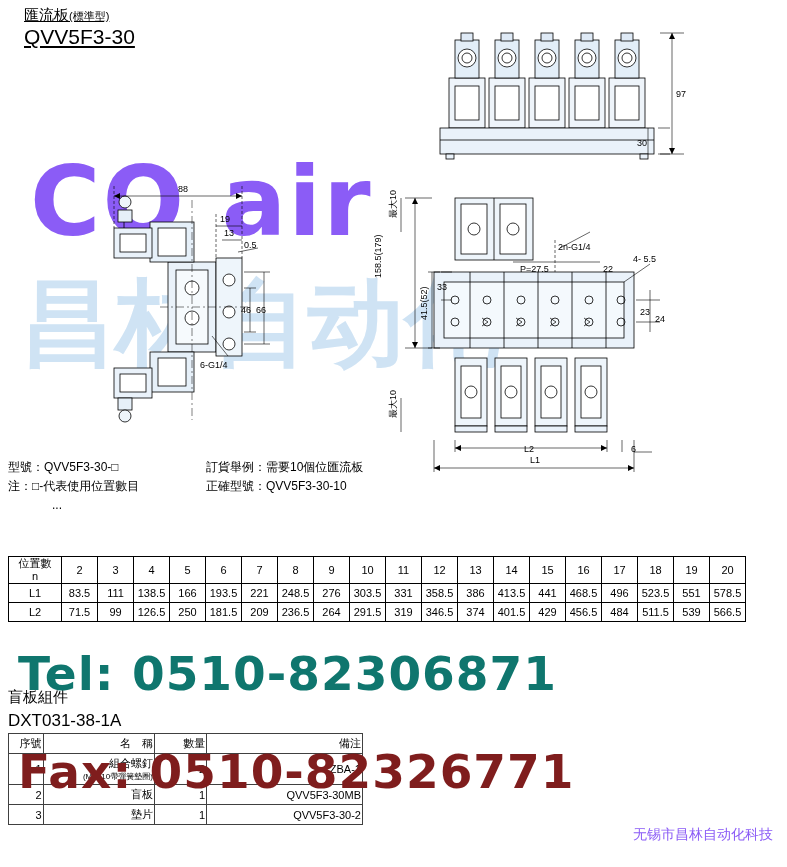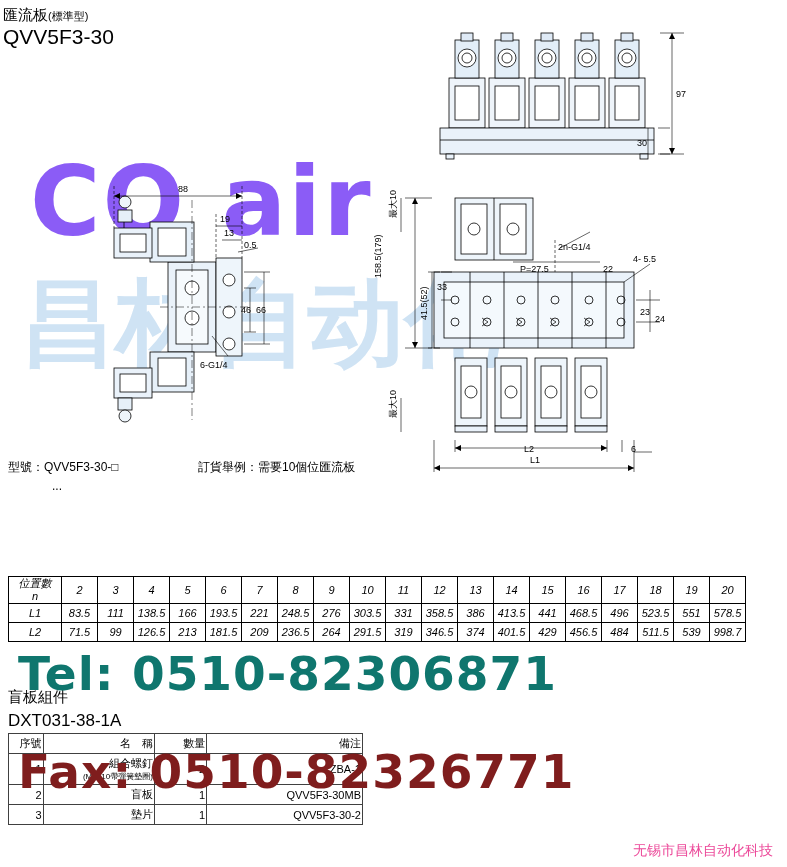--- a/index.html
+++ b/index.html
@@ -22,36 +22,36 @@
     font-family:"DejaVu Sans", sans-serif;
     font-size:96px;font-weight:bold;color:#8b5cf6;
     letter-spacing:2px;white-space:nowrap;
   }
   #wm-text2{
     position:absolute;left:20px;top:150px;
     font-size:96px;font-weight:bold;color:#cfe3f4;
     white-space:nowrap;
   }
   
-  #title-block{left:3px;top:6px;z-index:5;}
+  #title-block{left:24px;top:6px;z-index:5;text-decoration:underline;}
   #title-main{font-size:15px;}
   #title-main .sub{font-size:11px;}
   #title-model{font-size:21px;}
   
   #drawing{left:0;top:0;width:787px;height:520px;z-index:3;}
   svg{display:block;}
   
   #notes{left:8px;top:458px;font-size:12px;line-height:19px;z-index:6;}
-  #notes .row{display:flex;}
+  #notes .row{display:flex;gap:8px;}
   #notes .c1{width:190px;}
   #notes .c2{}
   #notes .indent{margin-left:44px;}
   
   table{border-collapse:collapse;}
-  #l-table{left:8px;top:576px;z-index:6;font-style:italic;}
+  #l-table{left:8px;top:556px;z-index:6;}
   #l-table td{
     border:1px solid #000;
     font-size:11px;text-align:center;
     height:18px;padding:0 1px;
   }
   #l-table td.hdr-n{width:50px;font-size:11px;line-height:13px;}
   #l-table td.lbl{width:46px;}
   #l-table td.val{width:33px;}
   
   #blind-title{left:8px;top:688px;z-index:6;}
@@ -74,21 +74,21 @@
     letter-spacing:1px;white-space:nowrap;
   }
   #fax{
     position:absolute;left:18px;top:744px;z-index:8;pointer-events:none;
     font-family:"DejaVu Sans", sans-serif;
     font-size:47px;font-weight:bold;color:#7f1d1d;
     letter-spacing:1px;white-space:nowrap;
   }
   #company{
     position:absolute;right:14px;top:826px;z-index:9;
-    font-size:14px;color:#ec4899;white-space:nowrap;margin-top:16px;
+    font-size:14px;color:#8b5cf6;white-space:nowrap;
   }
   .dim{font-size:9px;font-family:"Liberation Sans",sans-serif;}
 </style>
 </head>
 <body>
 
 <div id="watermark">
   <div id="wm-text1">CQ air</div>
   <div id="wm-text2">昌林自动化</div>
 </div>
@@ -342,20 +342,24 @@
     <text x="396" y="418" transform="rotate(-90 396 418)">最大10</text>
   </g>
 </svg>
 </div>
 
 <div class="abs" id="notes">
   <div class="row">
     <div class="c1">型號：QVV5F3-30-□</div>
     <div class="c2">訂貨舉例：需要10個位匯流板</div>
   </div>
+  <div class="row">
+    <div class="c1">注：□-代表使用位置數目</div>
+    <div class="c2">正確型號：QVV5F3-30-10</div>
+  </div>
   <div class="indent">...</div>
 </div>
 
 <table class="abs" id="l-table">
   <tbody id="l-table-body">
       <tr>
         <td class="hdr-n">
           <div>位置數</div>
           <div>n</div>
         </td>
@@ -399,36 +403,36 @@
         <td class="val">496</td>
         <td class="val">523.5</td>
         <td class="val">551</td>
         <td class="val">578.5</td>
       </tr>
       <tr>
         <td class="lbl">L2</td>
         <td class="val">71.5</td>
         <td class="val">99</td>
         <td class="val">126.5</td>
-        <td class="val">213</td>
+        <td class="val">250</td>
         <td class="val">181.5</td>
         <td class="val">209</td>
         <td class="val">236.5</td>
         <td class="val">264</td>
         <td class="val">291.5</td>
         <td class="val">319</td>
         <td class="val">346.5</td>
         <td class="val">374</td>
         <td class="val">401.5</td>
         <td class="val">429</td>
         <td class="val">456.5</td>
         <td class="val">484</td>
         <td class="val">511.5</td>
         <td class="val">539</td>
-        <td class="val">998.7</td>
+        <td class="val">566.5</td>
       </tr>
     </tbody>
 </table>
 
 <div class="abs" id="blind-title">
   <div class="t1">盲板組件</div>
   <div class="t2">DXT031-38-1A</div>
 </div>
 
 <table class="abs" id="bp-table">

